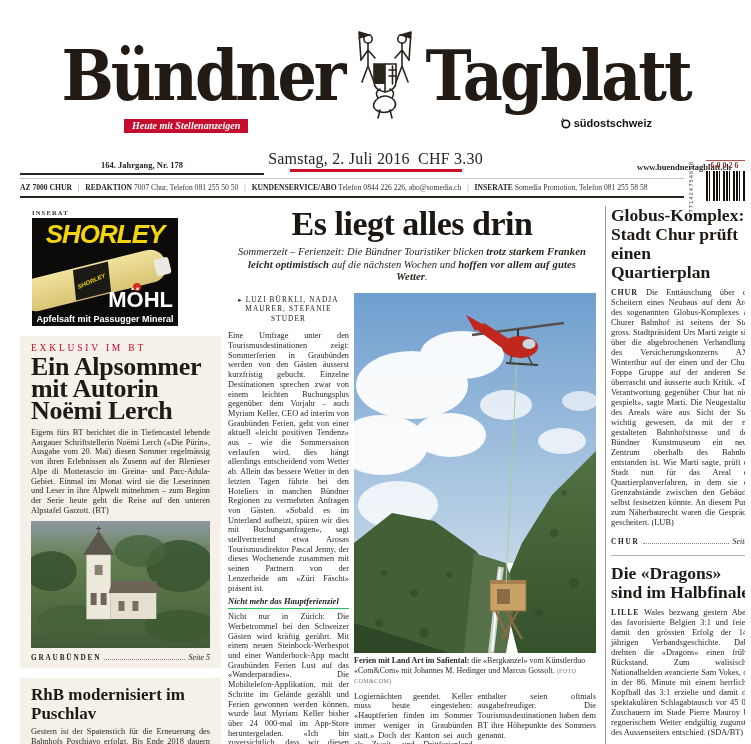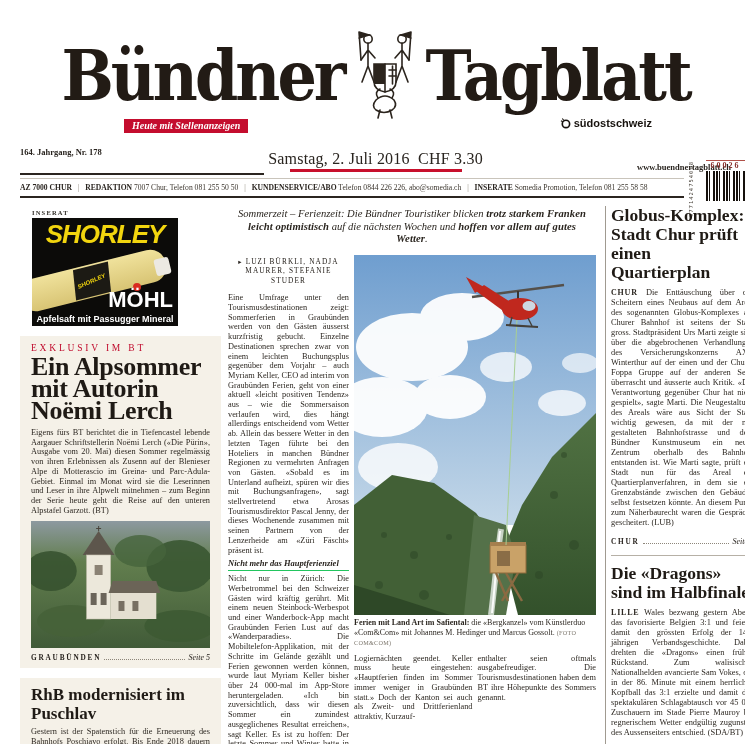--- a/index.html
+++ b/index.html
@@ -15,21 +15,21 @@
   .crest { width:58px; height:100px; }
   .banner { position:absolute; left:124px; top:119px; background:#c40d2e; color:#fff;
             font-style:italic; font-weight:bold; font-size:10px; padding:1px 8px 2px; }
   .publisher { position:absolute; right:99px; top:117px; display:flex; align-items:center; gap:3px;
                font-family:"Liberation Sans",sans-serif; font-weight:bold; font-size:11px; color:#17120e; }
   .pub-icon { width:11px; height:11px; }
 
   
   .dateline { position:absolute; top:150px; left:20px; width:711px; height:26px; }
   .edition { position:absolute; left:0; bottom:1px; width:244px; font-size:8.5px; font-weight:bold;
-             border-bottom:2px solid #2b2520; padding-bottom:16px; }
+             border-bottom:2px solid #2b2520; padding-bottom:3px;text-align:center; }
   .datecenter { position:absolute; left:0; width:100%; text-align:center; top:0; }
   .datetext { font-size:16px; letter-spacing:0.2px; }
   .redline { width:172px; height:2.5px; background:#c8102c; margin:1px auto 0; }
   .website { position:absolute; right:0; bottom:4px; font-size:8.5px; font-weight:bold; }
   .contactbar { position:absolute; top:178px; left:20px; width:664px; border-top:1px solid #c9c4bb;
                 padding-top:4px; font-size:7.6px; color:#3a342c; white-space:nowrap; }
   .contactbar b { color:#29241f; }
   .contactbar .sep { margin:0 4px; color:#8a8378; }
   .mainrule { position:absolute; top:196px; left:20px; width:664px; height:2px; background:#2b2520; }
 
@@ -225,20 +225,21 @@
 
       <article class="block">
         <h2 class="lh2">RhB modernisiert im Puschlav</h2>
         <p class="body-sm">Gestern ist der Spatenstich für die Erneuerung des Bahnhofs Poschiavo erfolgt. Bis Ende 2018 dauern die Bauarbeiten bei laufendem Betrieb. 35,6 Millionen Franken kostet das Projekt.</p>
 
       </article>
 
     </aside>
 
     <section class="col-mid">
+      <h1 class="h-main">Es liegt alles drin</h1>
       <p class="subtitle"><span>Sommerzeit – Ferienzeit: Die Bündner Touristiker blicken </span><b>trotz starkem Franken leicht optimistisch</b><span> auf die nächsten Wochen und </span><b>hoffen vor allem auf gutes Wetter</b><span>.</span></p>
 
       <div class="mid-row">
         <div class="mcol1">
           <div class="byline"><span class="bl-marker">▸</span> <span>LUZI BÜRKLI, NADJA MAURER, STEFANIE STUDER</span></div>
           <p class="body-sm">Eine Umfrage unter den Tourismusdestinationen zeigt: Sommerferien in Graubünden werden von den Gästen äusserst kurzfristig gebucht. Einzelne Destinationen sprechen zwar von einem leichten Buchungsplus gegenüber dem Vorjahr – auch Myriam Keller, CEO ad interim von Graubünden Ferien, geht von einer aktuell «leicht positiven Tendenz» aus – wie die Sommersaison verlaufen wird, dies hängt allerdings entscheidend vom Wetter ab. Allein das bessere Wetter in den letzten Tagen führte bei den Hoteliers in manchen Bündner Regionen zu vermehrten Anfragen von Gästen. «Sobald es im Unterland aufheizt, spüren wir dies mit Buchungsanfragen», sagt stellvertretend etwa Arosas Tourismusdirektor Pascal Jenny, der dieses Wochenende zusammen mit seinen Partnern von der Lenzerheide am «Züri Fäscht» präsent ist.</p>
           <div class="subhead">Nicht mehr das Hauptferienziel</div>
           <p class="body-sm">Nicht nur in Zürich: Die Werbetrommel bei den Schweizer Gästen wird kräftig gerührt. Mit einem neuen Steinbock-Werbespot und einer Wanderbock-App macht Graubünden Ferien Lust auf das «Wanderparadies». Die Mobiltelefon-Applikation, mit der Schritte im Gelände gezählt und Ferien gewonnen werden können, wurde laut Myriam Keller bisher über 24 000-mal im App-Store heruntergeladen. «Ich bin zuversichtlich, dass wir diesen Sommer ein zumindest ausgeglichenes Resultat erreichen», sagt Keller. Es ist zu hoffen: Der letzte Sommer und Winter hatte in Graubünden mit einem Minus von 7,8 beziehungsweise 6,6 Prozent bei den</p>
         </div>
 

